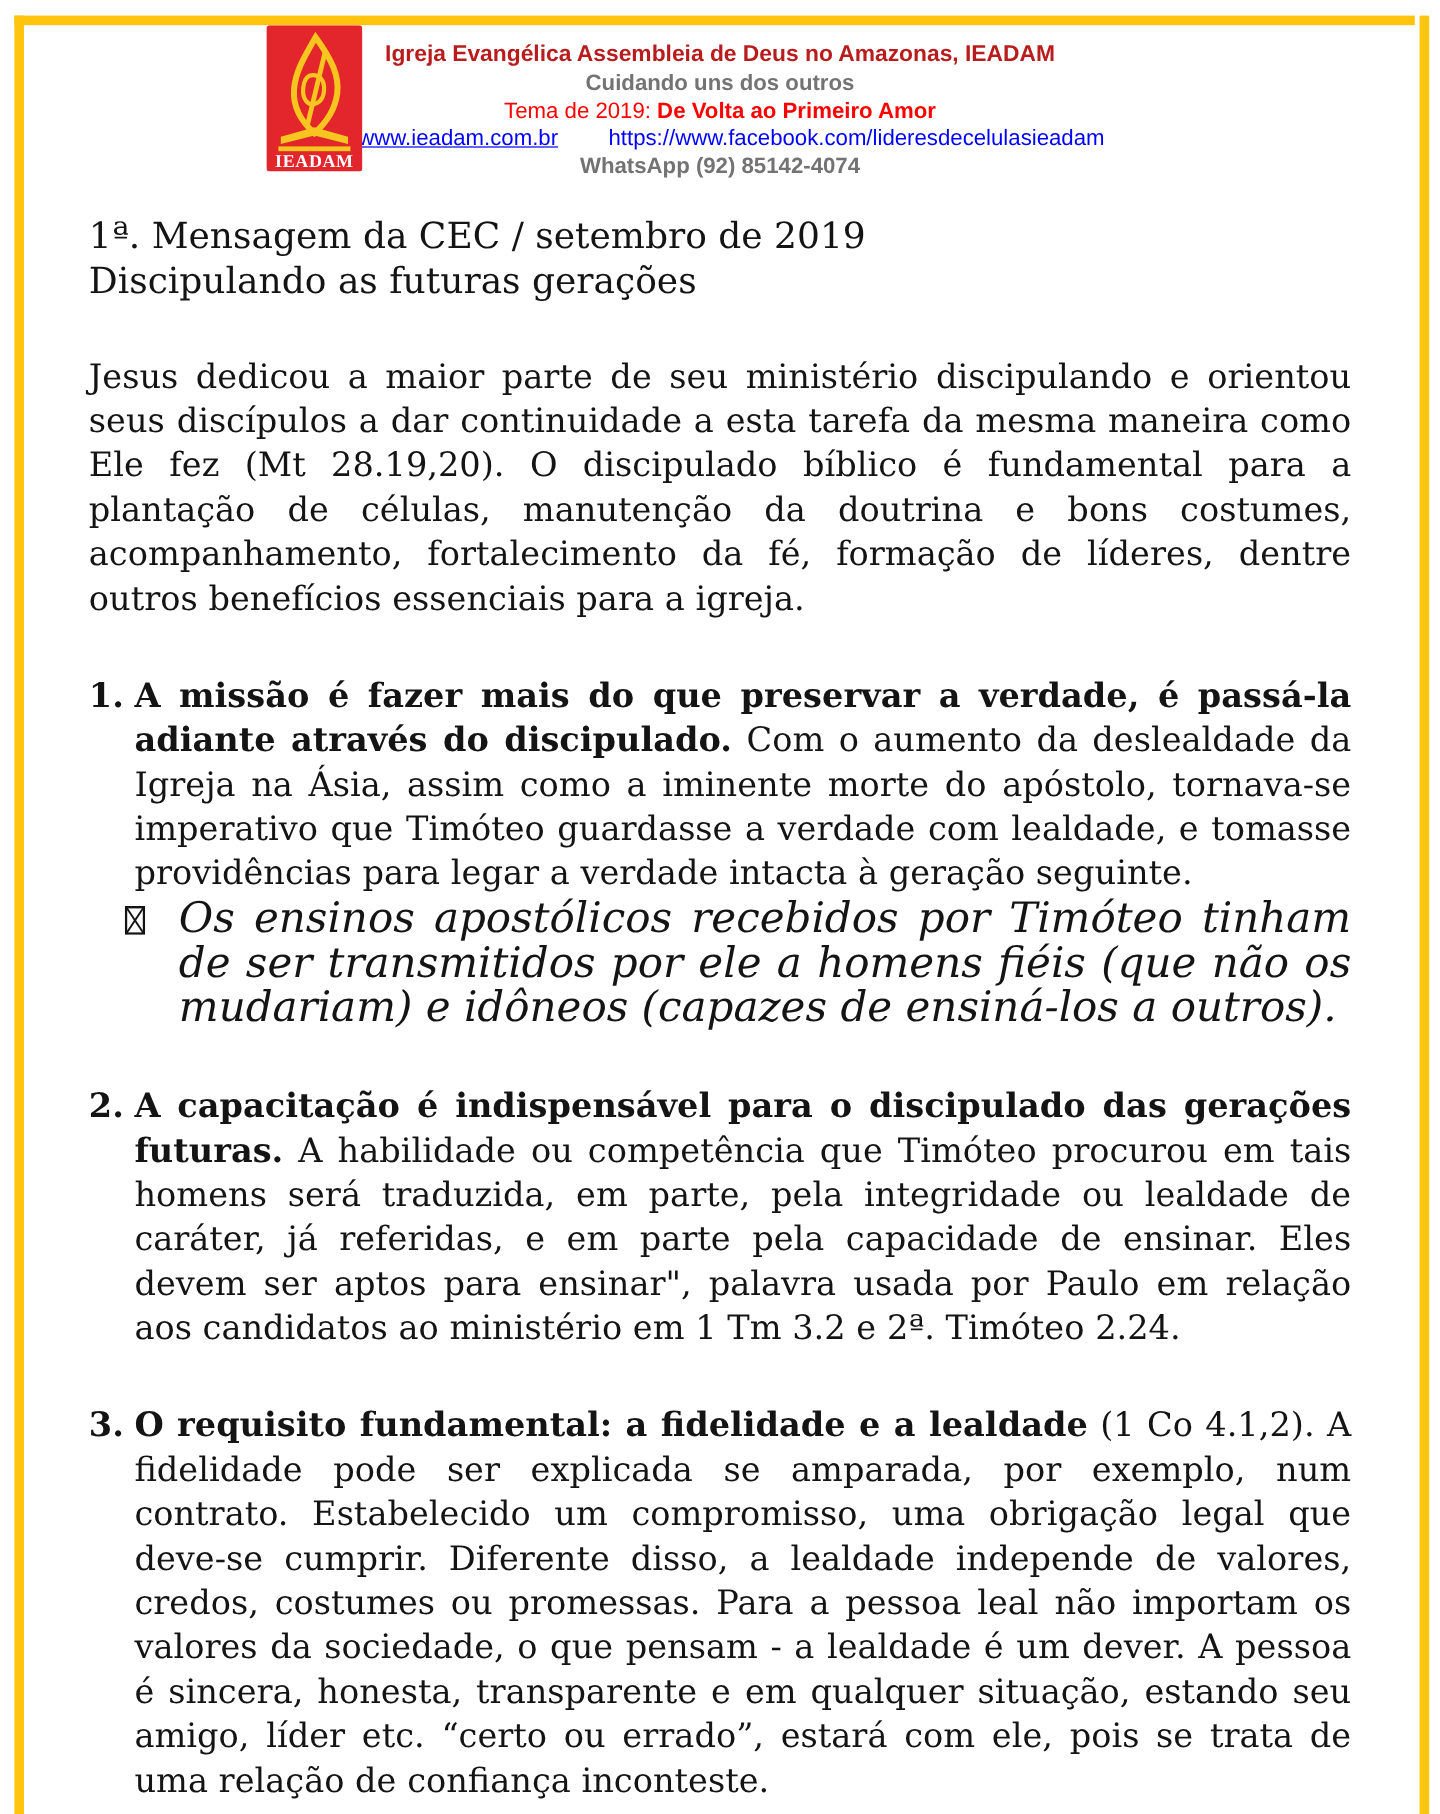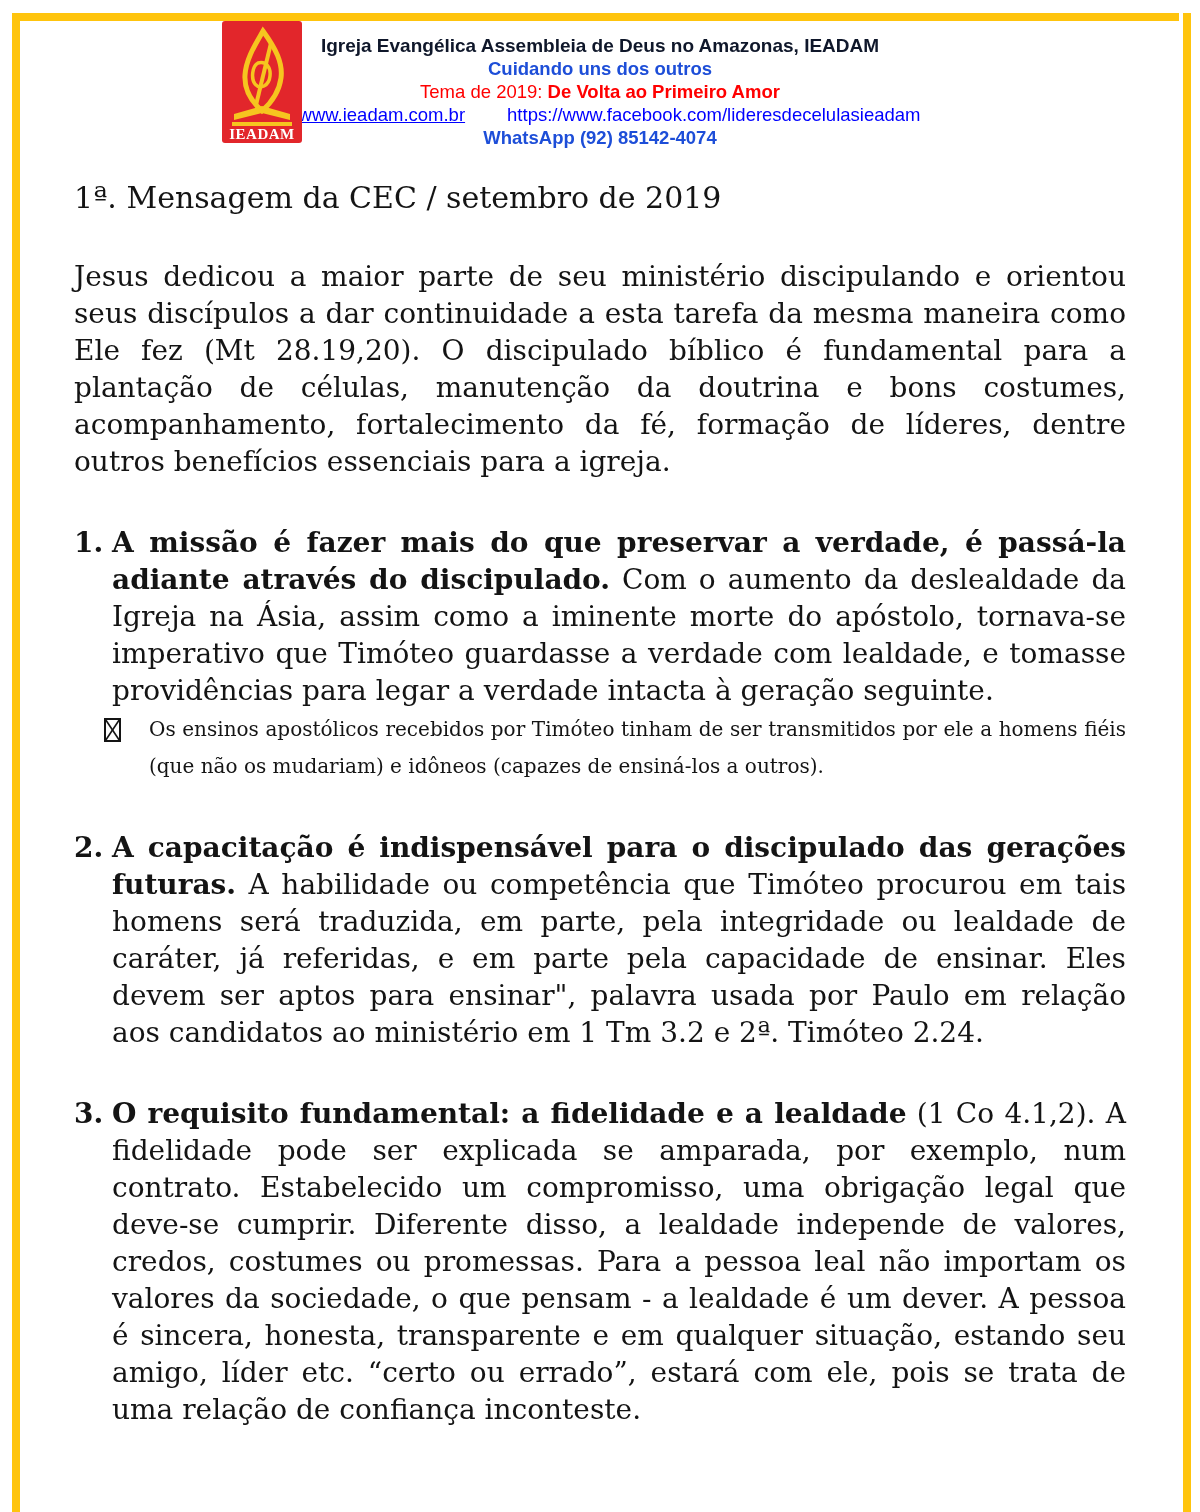--- a/index.html
+++ b/index.html
@@ -13,40 +13,40 @@
   .frame-left  { position:absolute; top:13px; left:12px;  width:8px; height:1499px; background:#FFC40D; }
   .frame-right { position:absolute; top:13px; left:1183px; width:8px; height:1499px; background:#FFC40D; }
 
   .content { position:relative; padding:0 74px; }
 
   
   .header { position:relative; padding-top:34px; text-align:center;
             font-family:"Liberation Sans", sans-serif; }
   .logo { position:absolute; left:148px; top:21px; width:80px; height:122px; }
   .h-line { font-size:18.5px; line-height:23px; }
-  .h-red-bold   { color:#0f172a; font-weight:bold; font-size:19px; }
-  .h-green-bold { color:#1d4ed8; font-weight:bold; }
+  .h-red-bold   { color:#b91c1c; font-weight:bold; font-size:19px; }
+  .h-green-bold { color:#737373; font-weight:bold; }
   .h-red        { color:#FF0000; }
   .h-links      { color:#0000FF; }
   .h-links .site { text-decoration:underline; cursor:pointer;margin-left:19px; }
   .h-links .fb   { text-decoration:none; margin-left:14px;padding-left:28px; }
 
   
   .doc-title { margin-top:30px; text-align:left; font-size:30px; line-height:37px; }
 
   
   .intro { margin:42px 0 0 0; font-size:28px; line-height:37px; text-align:justify; }
 
   .item { display:flex; margin-top:44px; }
   .item .num   { flex:none; width:38px; font-weight:bold; font-size:28px; line-height:37px; }
   .item .itext { flex:1; margin:0; font-size:28px; line-height:37px; text-align:justify; }
 
   .sub { display:flex; margin:2px 0 0 30px; }
   .sub .bullet { flex:none; width:45px; padding-top:7px; }
-  .sub .stext  { flex:1; margin:0; font-size:20px; line-height:37px; text-align:justify; }
+  .sub .stext  { flex:1; margin:0; font-size:35px; line-height:37px; text-align:justify;font-style:italic; }
   b { font-weight:bold;margin-top:46px; }
 </style>
 </head>
 <body>
 
 <div class="frame-top"></div>
 <div class="frame-left"></div>
 <div class="frame-right"></div>
 
 <div class="content">
@@ -65,20 +65,21 @@
     </div>
     <div class="h-line h-red-bold">Igreja Evangélica Assembleia de Deus no Amazonas, IEADAM</div>
     <div class="h-line h-green-bold">Cuidando uns dos outros</div>
     <div class="h-line h-red"><span>Tema de 2019: </span><b>De Volta ao Primeiro Amor</b></div>
     <div class="h-line h-links"><span class="site">www.ieadam.com.br</span><span class="fb">https://www.facebook.com/lideresdecelulasieadam</span></div>
     <div class="h-line h-green-bold">WhatsApp (92) 85142-4074</div>
   </div>
 
   <div class="doc-title">
     <div>1ª. Mensagem da CEC / setembro de 2019</div>
+    <div>Discipulando as futuras gerações</div>
   </div>
 
   <p class="intro">Jesus dedicou a maior parte de seu ministério discipulando e orientou seus discípulos a dar continuidade a esta tarefa da mesma maneira como Ele fez (Mt 28.19,20). O discipulado bíblico é fundamental para a plantação de células, manutenção da doutrina e bons costumes, acompanhamento, fortalecimento da fé, formação de líderes, dentre outros benefícios essenciais para a igreja.</p>
 
   <div class="item">
     <span class="num">1.</span>
     <p class="itext"><b>A missão é fazer mais do que preservar a verdade, é passá-la adiante através do discipulado.</b><span> Com o aumento da deslealdade da Igreja na Ásia, assim como a iminente morte do apóstolo, tornava-se imperativo que Timóteo guardasse a verdade com lealdade, e tomasse providências para legar a verdade intacta à geração seguinte.</span></p>
   </div>
 
   <div class="sub">

